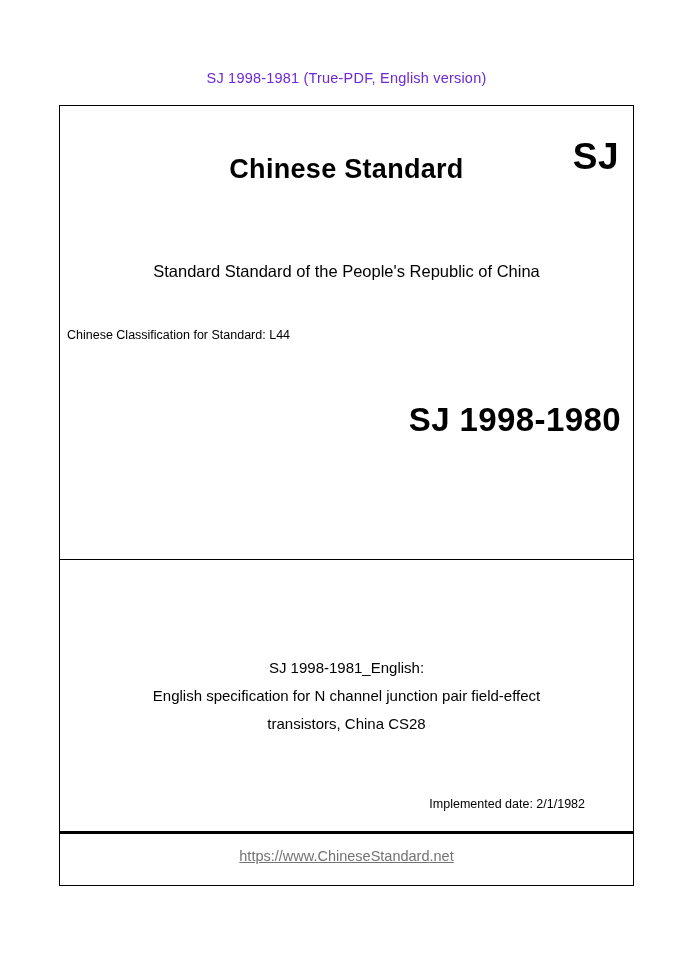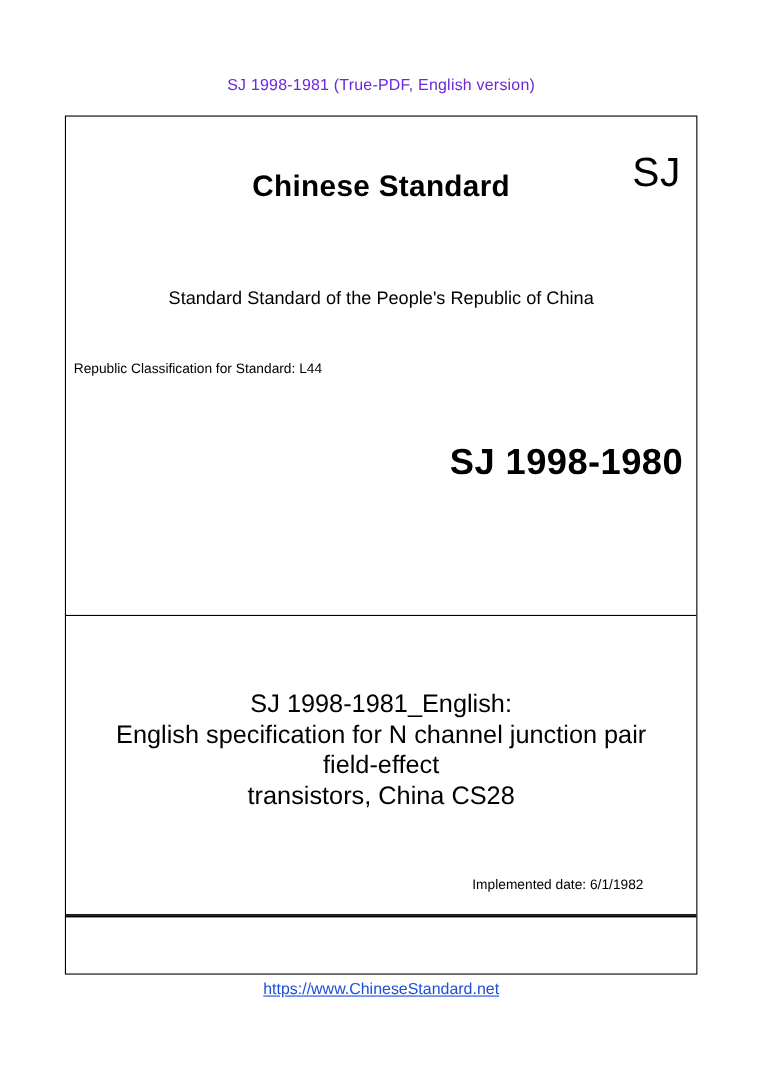--- a/index.html
+++ b/index.html
@@ -65,21 +65,21 @@
     text-align: center;
     font-size: 27px;
     font-weight: bold;
     letter-spacing: 0.3px;
   }
   .sj-logo {
     position: absolute;
     right: 14px;
     top: -18px;
     font-size: 37px;
-    font-weight: normal;
+    font-weight: bold;
     letter-spacing: 0.5px;
   }
   .industry-line {
     position: absolute;
     left: 0;
     top: 156px;
     width: 100%;
     text-align: center;
     font-size: 16.5px;
   }
@@ -106,49 +106,49 @@
     left: 0;
     top: 454px;
     width: 100%;
     height: 272px;
     box-sizing: border-box;
     border-bottom: 1px solid #000000;
   }
   .eng-title {
     position: absolute;
     left: 30px;
-    top: 65px;
+    top: 94px;
     width: 513px;
     text-align: center;
-    font-size: 23px;
+    font-size: 15px;
     line-height: 28px;
   }
   .impl-date {
     position: absolute;
     right: 48px;
     bottom: 20px;
     font-size: 12.5px;
   }
   .bottom-bar {
     position: absolute;
     left: 0;
     top: 726px;
     width: 100%;
     height: 53px;
     border-top: 2px solid #000000;
     box-sizing: border-box;
   }
   .footer-link {
     position: absolute;
     left: 0;
-    top: 892px;
+    top: 848px;
     width: 693px;
     text-align: center;
     font-size: 14.5px;
-    color: #1d4ed8;
+    color: #737373;
     text-decoration: underline;
   }
 </style>
 </head>
 <body>
 
 <div class="page">
 
   <div class="top-caption">SJ 1998-1981 (True-PDF, English version)</div>
 
@@ -156,33 +156,33 @@
 
     <div class="upper-box">
 
       <div class="title-row">
         <div class="std-title">Chinese Standard</div>
         <div class="sj-logo">SJ</div>
       </div>
 
       <div class="industry-line">Standard Standard of the People's Republic of China</div>
 
-      <div class="classification">Republic Classification for Standard: L44</div>
+      <div class="classification">Chinese Classification for Standard: L44</div>
 
       <div class="std-number">SJ 1998-1980</div>
 
     </div>
 
     <div class="lower-box">
       <div class="eng-title">
         <div>SJ 1998-1981_English:</div>
         <div>English specification for N channel junction pair field-effect</div>
         <div>transistors, China CS28</div>
       </div>
-      <div class="impl-date">Implemented date: 6/1/1982</div>
+      <div class="impl-date">Implemented date: 2/1/1982</div>
     </div>
 
     <div class="bottom-bar"></div>
 
   </div>
 
   <div class="footer-link">https://www.ChineseStandard.net</div>
 
 </div>
 

